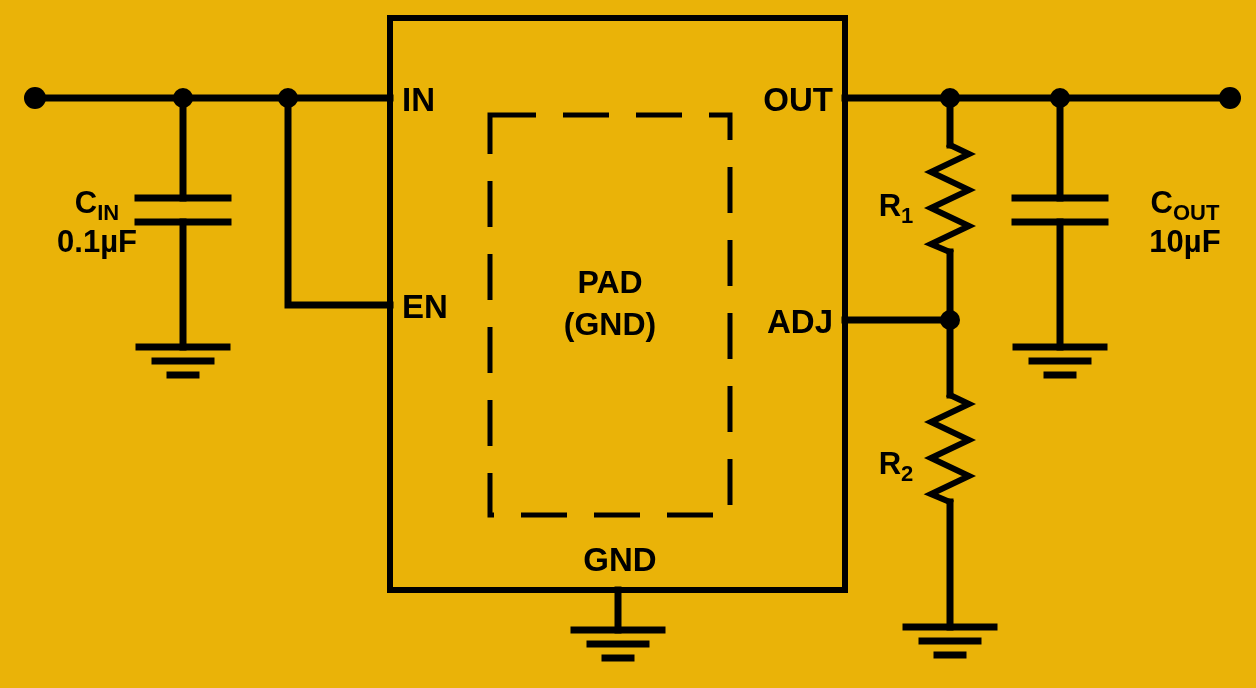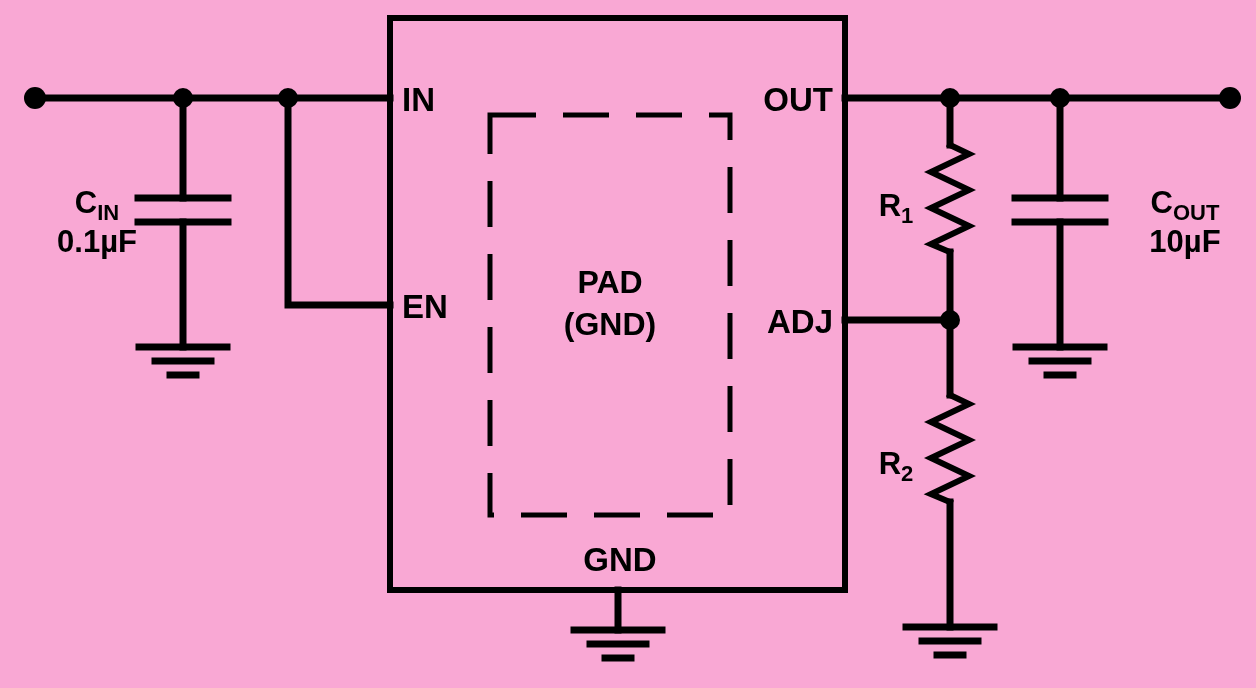--- a/index.html
+++ b/index.html
@@ -4,21 +4,21 @@
 <style>
   html, body {
     margin: 0;
     padding: 0;
     background: #ffffff;
   }
   .canvas {
     width: 1256px;
     height: 688px;
     position: relative;
-    background: #f9a8d4;
+    background: #eab308;
     overflow: hidden;
   }
   svg text {
     font-family: "Liberation Sans", sans-serif;
     font-weight: bold;
     fill: #000000;
   }
 </style>
 </head>
 <body>

